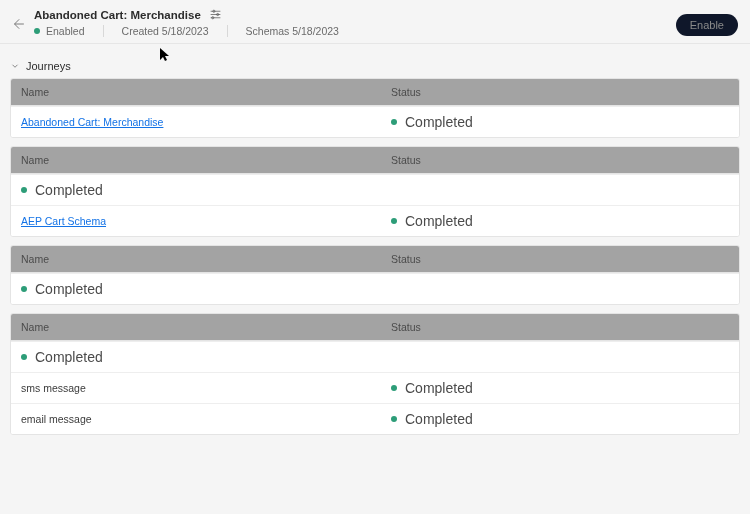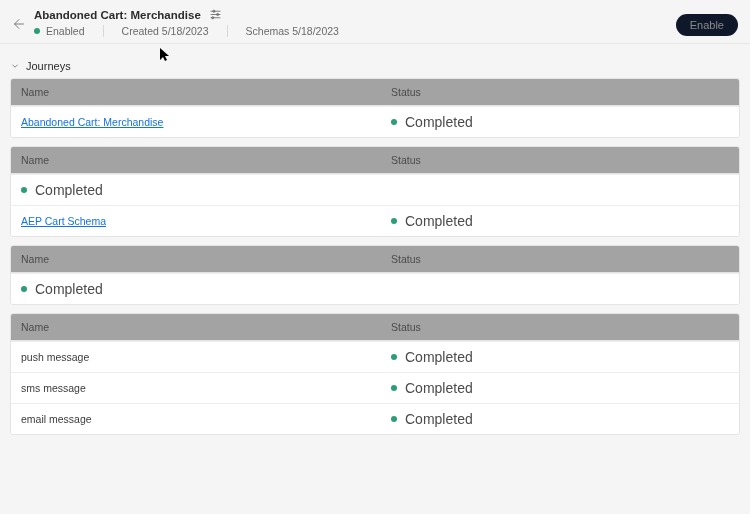--- a/index.html
+++ b/index.html
@@ -196,21 +196,20 @@
     </div>
   </div>
 
   <div class="section">
     <div class="table">
       <div class="table-head">
         <div class="col-name">Name</div>
         <div class="col-status">Status</div>
       </div>
       <div class="table-row">
-        <div class="col-name"><span class="plain">push message</span></div>
         <div class="col-status">
             <span class="status-dot"></span>
             <span class="status-text">Completed</span>
           </div>
       </div>
       <div class="table-row">
         <div class="col-name"><span class="plain">sms message</span></div>
         <div class="col-status">
             <span class="status-dot"></span>
             <span class="status-text">Completed</span>

